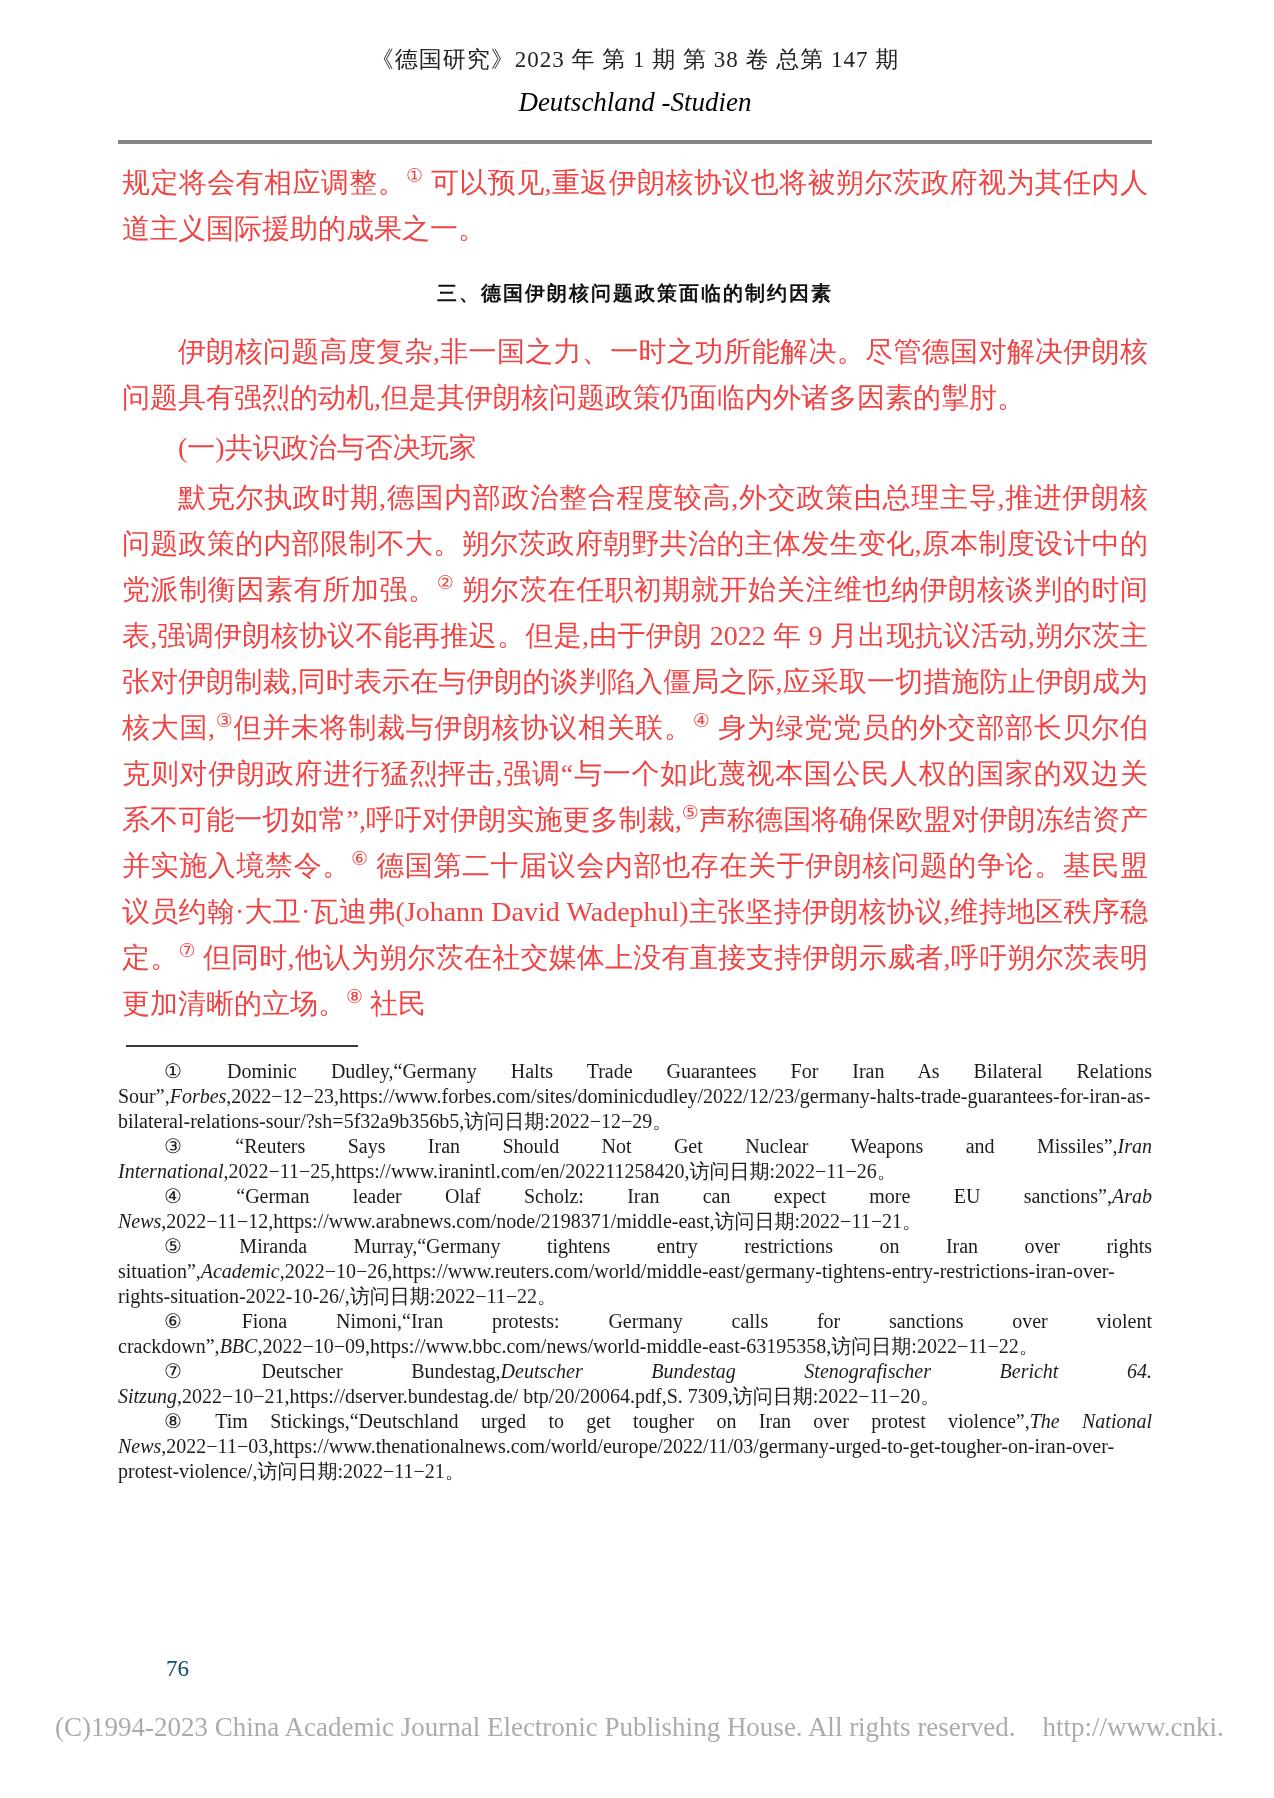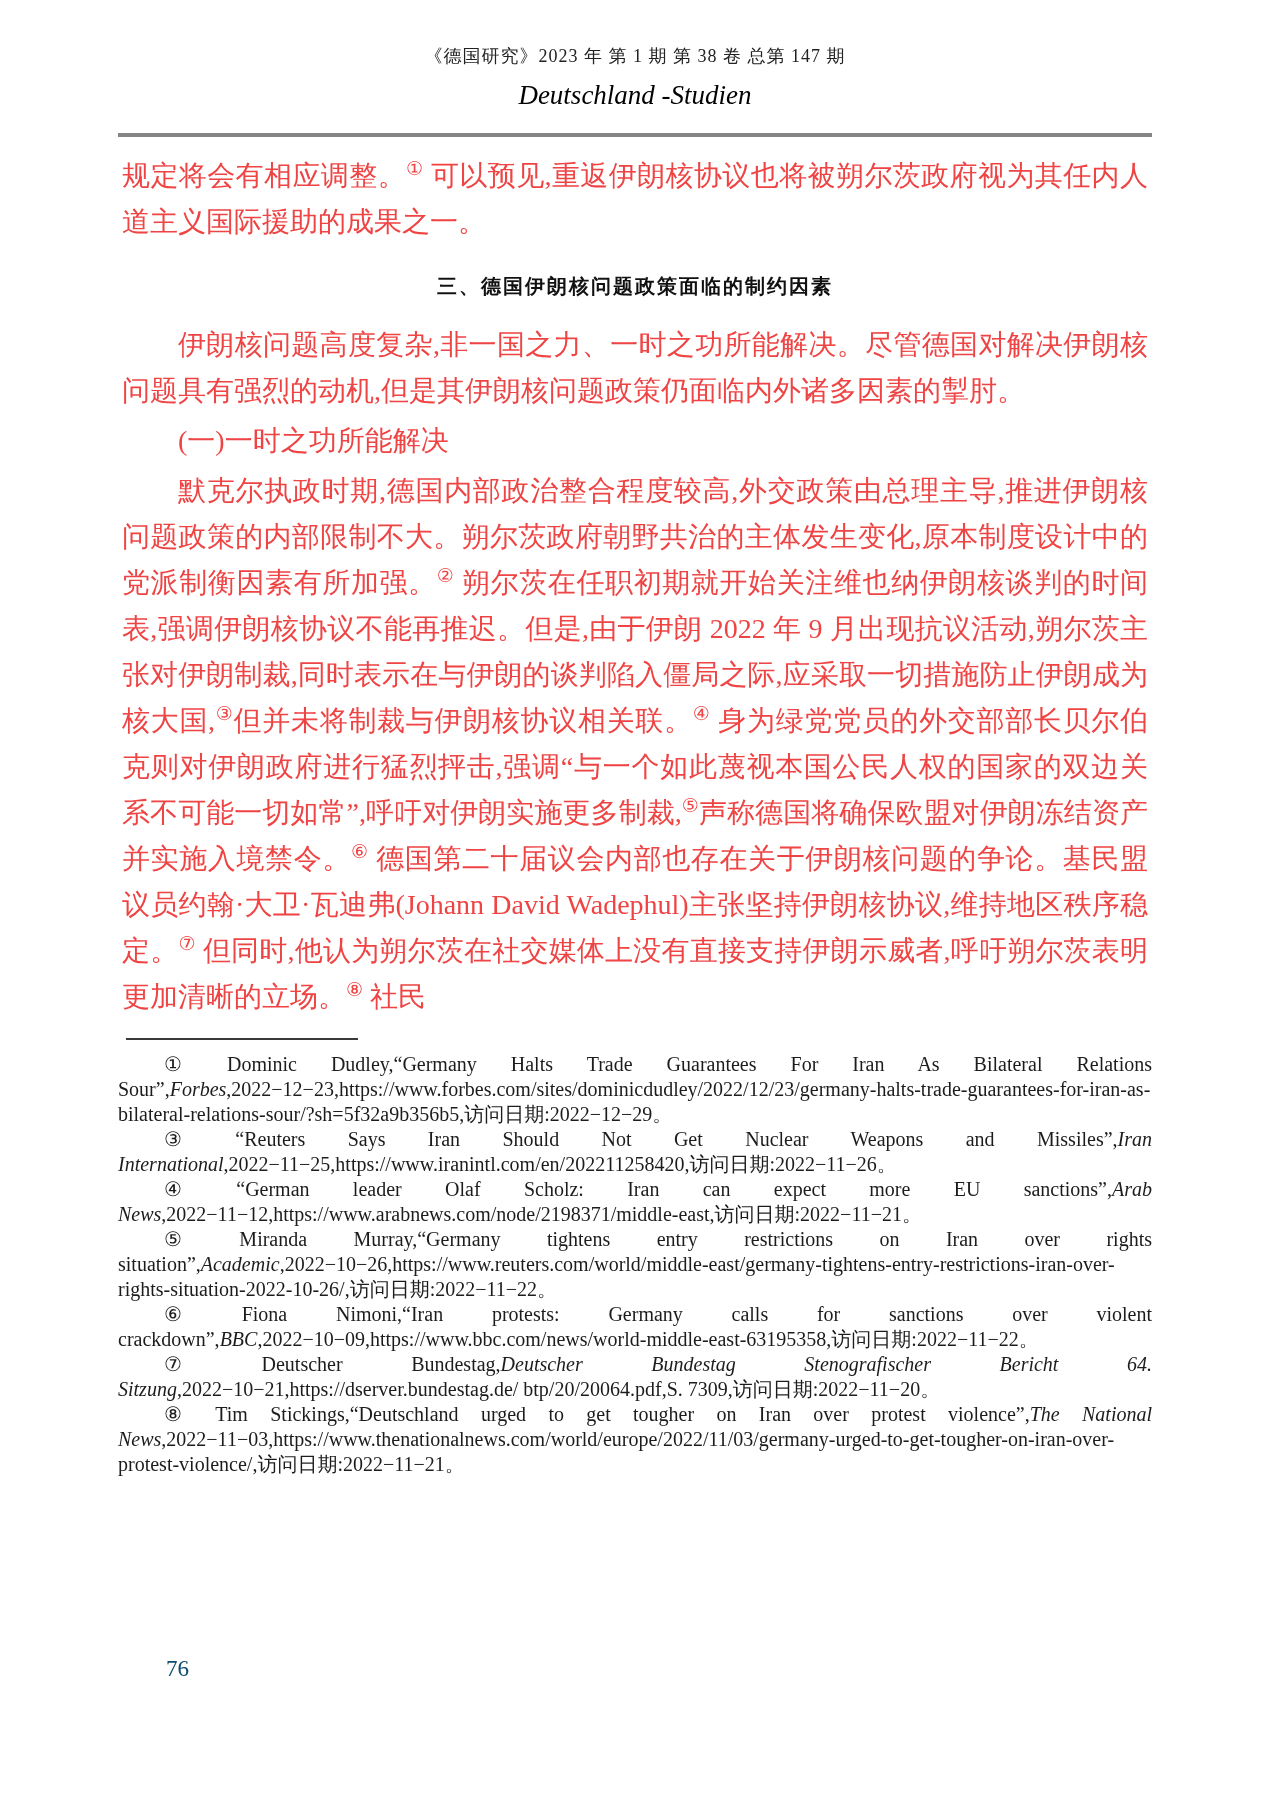--- a/index.html
+++ b/index.html
@@ -8,21 +8,21 @@
     width:1274px; height:1798px;
     background:#ffffff;
     overflow:hidden;
     font-family:"Liberation Serif","DejaVu Serif",serif;
     color:#1a1a1a;
   }
   .content {
     position:absolute; left:118px; top:44px; width:1034px;
   }
   .hdr1 {
-    font-size:18px; text-align:center; letter-spacing:1px; color:#222;
+    font-size:23px; text-align:center; letter-spacing:1px; color:#222;
   }
   .hdr2 {
     font-size:27px; font-style:italic; text-align:center; margin-top:12px; color:#000000;
   }
   .rule {
     height:4px; background:#858585; margin-top:22px;
   }
   p.body {
     font-size:28px; line-height:46px; text-align:justify; margin:4px; color:#ef4444;
   }
@@ -58,30 +58,31 @@
     <div class="hdr1">《德国研究》2023 年 第 1 期 第 38 卷 总第 147 期</div>
     <div class="hdr2">Deutschland -Studien</div>
     <div class="rule"></div>
 
     <p class="body first">规定将会有相应调整。<sup>①</sup> 可以预见,重返伊朗核协议也将被朔尔茨政府视为其任内人道主义国际援助的成果之一。</p>
 
     <h2 class="sec">三、德国伊朗核问题政策面临的制约因素</h2>
 
     <p class="body ind">伊朗核问题高度复杂,非一国之力、一时之功所能解决。尽管德国对解决伊朗核问题具有强烈的动机,但是其伊朗核问题政策仍面临内外诸多因素的掣肘。</p>
 
-    <p class="body ind">(一)一时之功所能解决</p>
+    <p class="body ind">(一)共识政治与否决玩家</p>
 
     <p class="body ind">默克尔执政时期,德国内部政治整合程度较高,外交政策由总理主导,推进伊朗核问题政策的内部限制不大。朔尔茨政府朝野共治的主体发生变化,原本制度设计中的党派制衡因素有所加强。<sup>②</sup> 朔尔茨在任职初期就开始关注维也纳伊朗核谈判的时间表,强调伊朗核协议不能再推迟。但是,由于伊朗 2022 年 9 月出现抗议活动,朔尔茨主张对伊朗制裁,同时表示在与伊朗的谈判陷入僵局之际,应采取一切措施防止伊朗成为核大国,<sup>③</sup>但并未将制裁与伊朗核协议相关联。<sup>④</sup> 身为绿党党员的外交部部长贝尔伯克则对伊朗政府进行猛烈抨击,强调“与一个如此蔑视本国公民人权的国家的双边关系不可能一切如常”,呼吁对伊朗实施更多制裁,<sup>⑤</sup>声称德国将确保欧盟对伊朗冻结资产并实施入境禁令。<sup>⑥</sup> 德国第二十届议会内部也存在关于伊朗核问题的争论。基民盟议员约翰·大卫·瓦迪弗(Johann David Wadephul)主张坚持伊朗核协议,维持地区秩序稳定。<sup>⑦</sup> 但同时,他认为朔尔茨在社交媒体上没有直接支持伊朗示威者,呼吁朔尔茨表明更加清晰的立场。<sup>⑧</sup> 社民</p>
 
     <hr class="fnrule">
 
     <div class="fn"><span class="fnm">①</span><span><span>Dominic Dudley,“Germany Halts Trade Guarantees For Iran As Bilateral Relations Sour”,</span><i>Forbes</i><span>,2022−12−23,https://www.forbes.com/sites/dominicdudley/2022/12/23/germany-halts-trade-guarantees-for-iran-as-bilateral-relations-sour/?sh=5f32a9b356b5,访问日期:2022−12−29。</span></span></div>
     <div class="fn"><span class="fnm">③</span><span><span>“Reuters Says Iran Should Not Get Nuclear Weapons and Missiles”,</span><i>Iran International</i><span>,2022−11−25,https://www.iranintl.com/en/202211258420,访问日期:2022−11−26。</span></span></div>
     <div class="fn"><span class="fnm">④</span><span><span>“German leader Olaf Scholz: Iran can expect more EU sanctions”,</span><i>Arab News</i><span>,2022−11−12,https://www.arabnews.com/node/2198371/middle-east,访问日期:2022−11−21。</span></span></div>
     <div class="fn"><span class="fnm">⑤</span><span><span>Miranda Murray,“Germany tightens entry restrictions on Iran over rights situation”,</span><i>Academic</i><span>,2022−10−26,https://www.reuters.com/world/middle-east/germany-tightens-entry-restrictions-iran-over-rights-situation-2022-10-26/,访问日期:2022−11−22。</span></span></div>
     <div class="fn"><span class="fnm">⑥</span><span><span>Fiona Nimoni,“Iran protests: Germany calls for sanctions over violent crackdown”,</span><i>BBC</i><span>,2022−10−09,https://www.bbc.com/news/world-middle-east-63195358,访问日期:2022−11−22。</span></span></div>
     <div class="fn"><span class="fnm">⑦</span><span><span>Deutscher Bundestag,</span><i>Deutscher Bundestag Stenografischer Bericht 64. Sitzung</i><span>,2022−10−21,https://dserver.bundestag.de/ btp/20/20064.pdf,S. 7309,访问日期:2022−11−20。</span></span></div>
     <div class="fn"><span class="fnm">⑧</span><span><span>Tim Stickings,“Deutschland urged to get tougher on Iran over protest violence”,</span><i>The National News</i><span>,2022−11−03,https://www.thenationalnews.com/world/europe/2022/11/03/germany-urged-to-get-tougher-on-iran-over-protest-violence/,访问日期:2022−11−21。</span></span></div>
 
   </div>
 
   <div class="pageno">76</div>
+  <div class="wm">(C)1994-2023 China Academic Journal Electronic Publishing House. All rights reserved.    http://www.cnki.</div>
 </div>
 
 </body></html>

